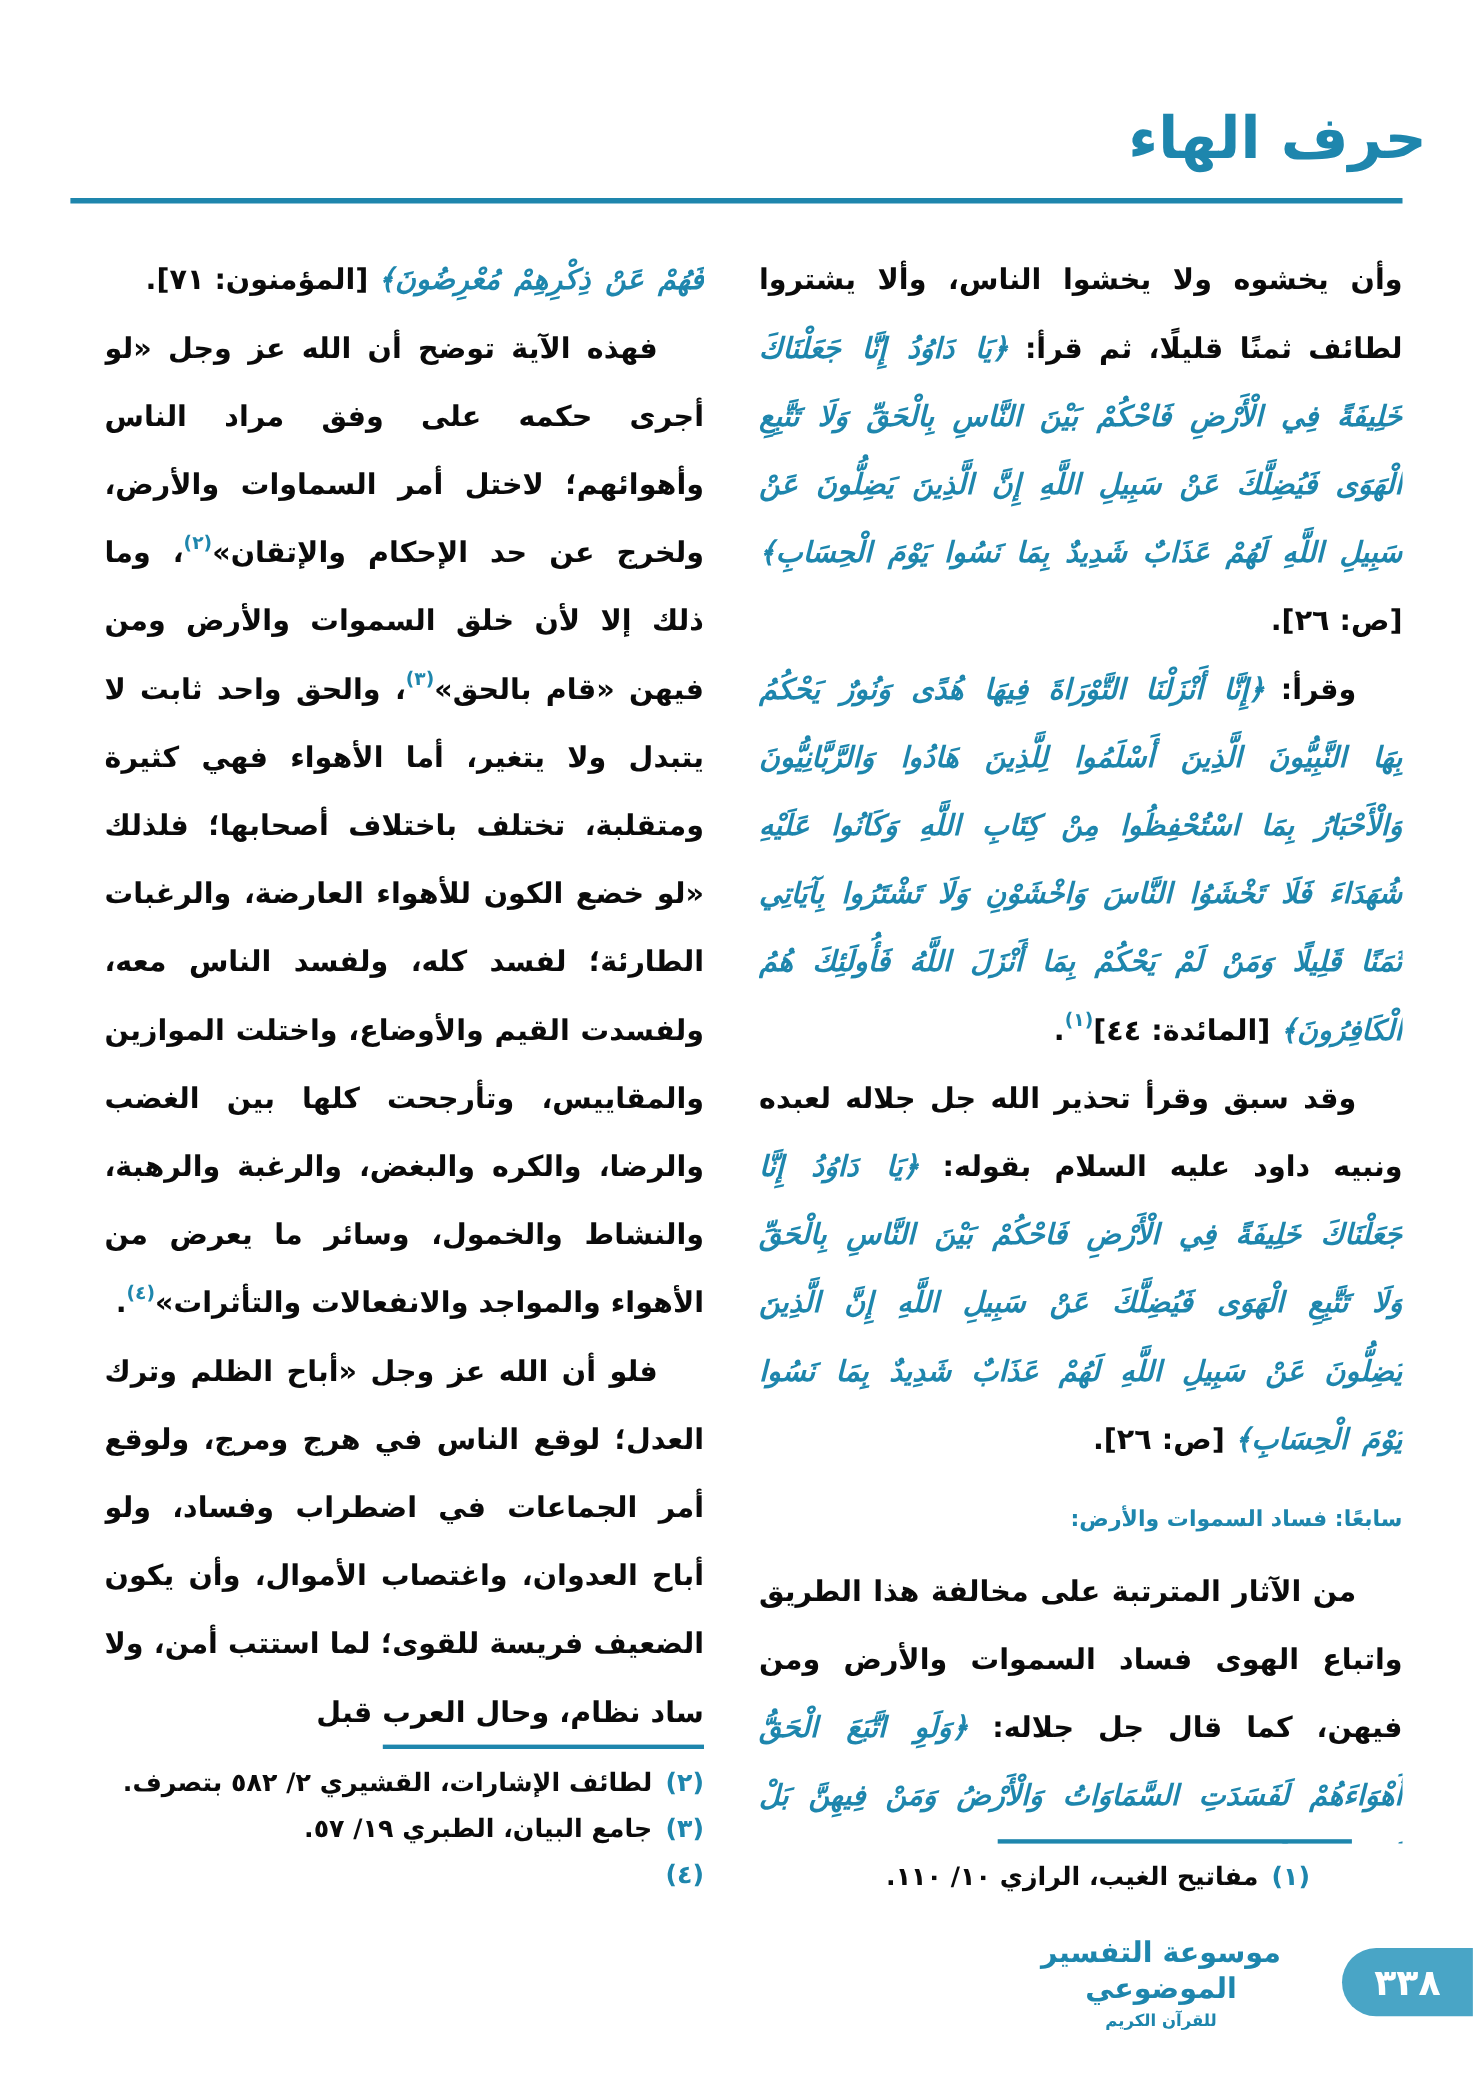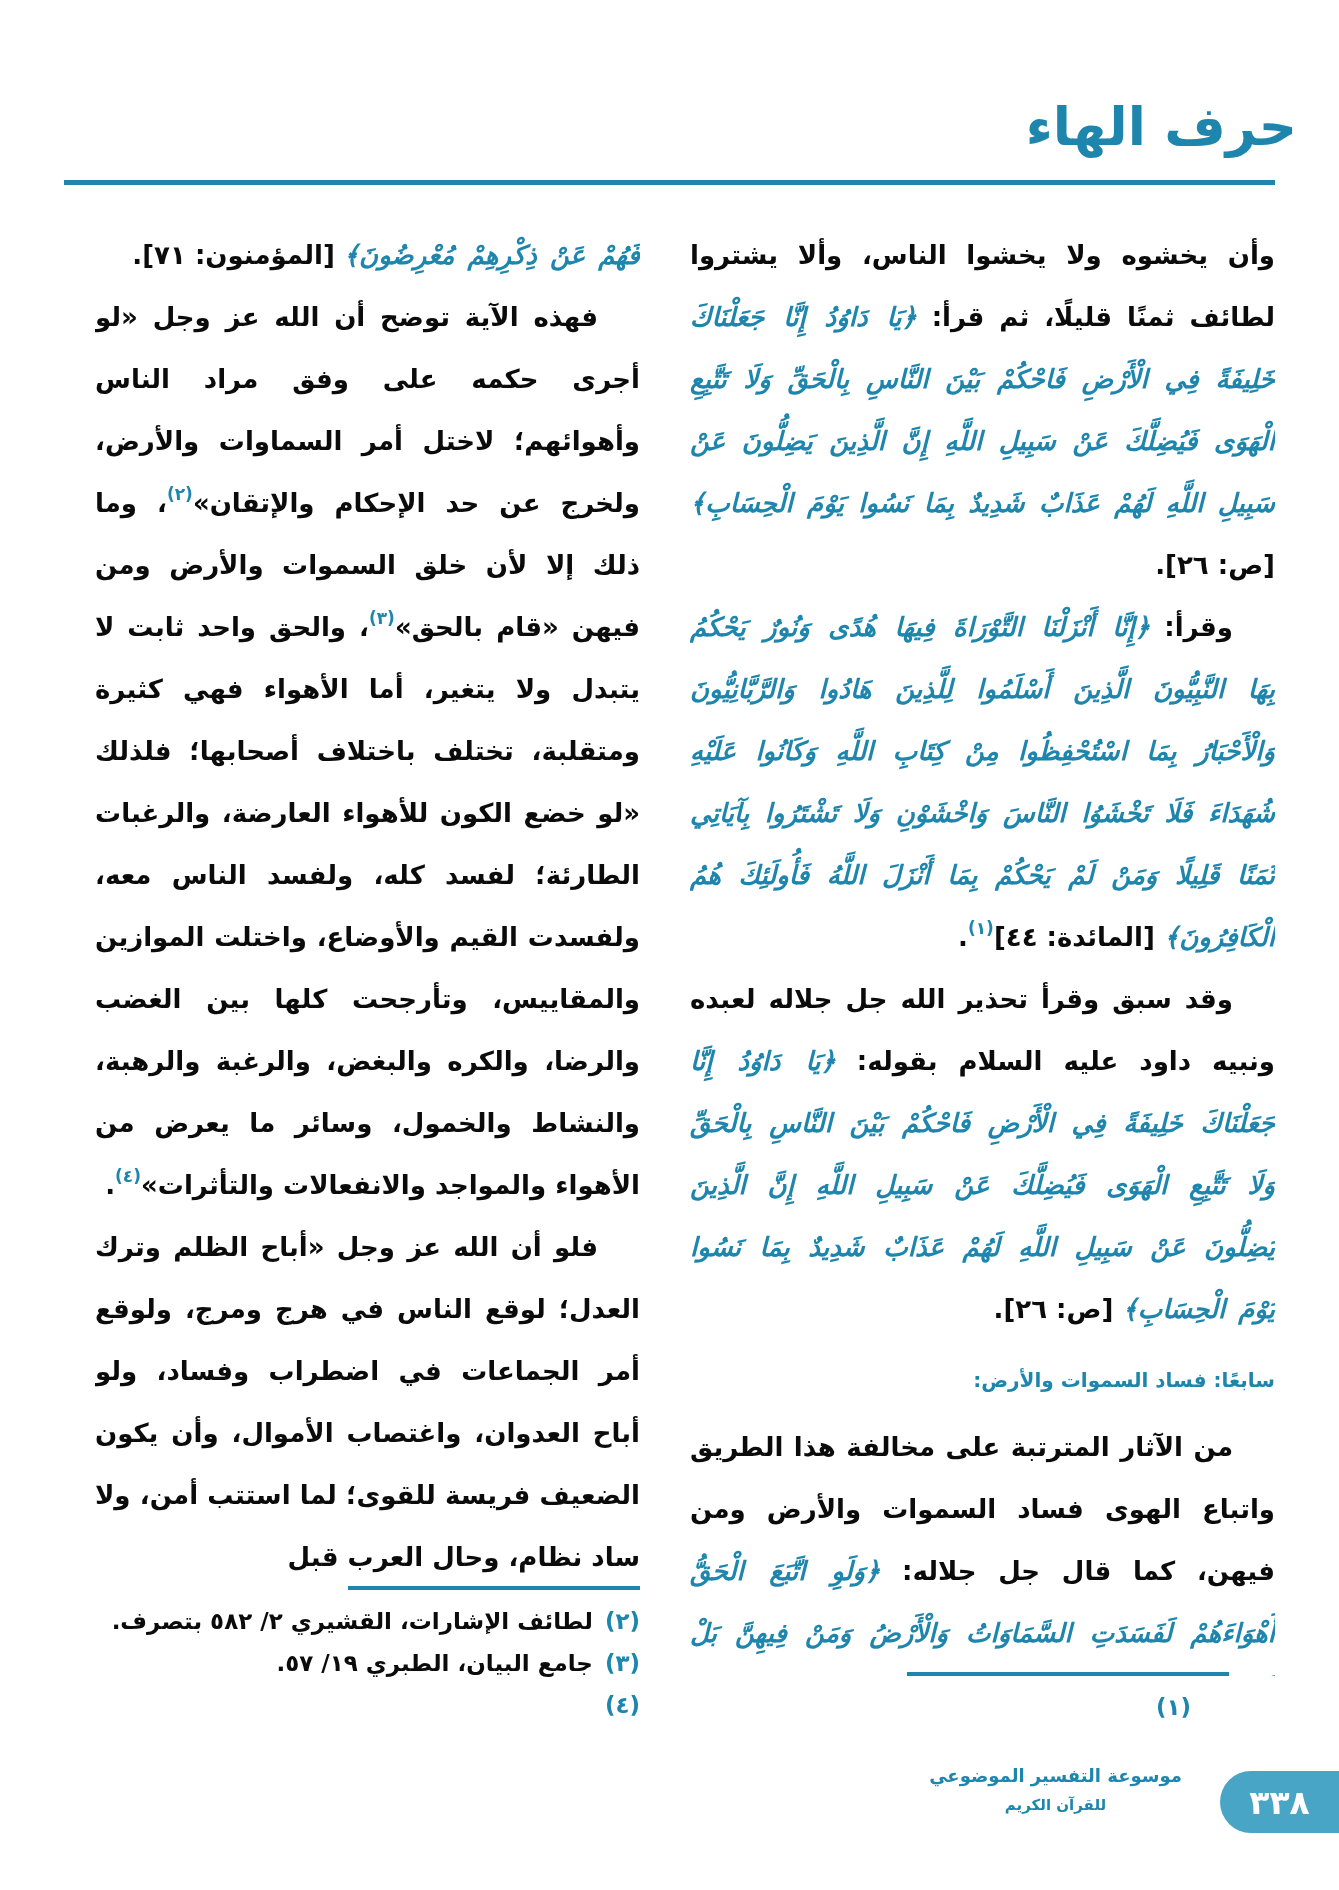--- a/index.html
+++ b/index.html
@@ -52,21 +52,21 @@
   .left-fn .fn-rule{width:292px;}
   .right-fn .fn-rule{width:322px;margin-left:auto;margin-right:46px;}
   .fn-item{display:flex;gap:12px;align-items:flex-start;}
   .right-fn .fn-item{margin-right:84px;}
   .fn-num{color:var(--accent);flex:0 0 auto;}
   .fn-text{text-align:justify;}
   .logo{
     position:absolute;top:1760px;right:156px;width:255px;
     text-align:center;color:var(--accent);
   }
-  .logo-main{font-size:18px;font-weight:bold;line-height:32px;text-align:center;}
+  .logo-main{font-size:26px;font-weight:bold;line-height:32px;text-align:center;}
   .logo-sub{font-size:15px;font-weight:bold;line-height:22px;margin-top:2px;}
   .page-badge{
     position:absolute;top:1771px;right:0;width:119px;height:62px;
     background:var(--badge);border-radius:31px 0 0 31px;
     display:flex;align-items:center;justify-content:center;
   }
   .page-badge .num{color:#ffffff;font-size:33px;font-weight:bold;}
 </style>
 </head>
 <body>
@@ -116,20 +116,21 @@
     </div>
     <div class="fn-item">
       <span class="fn-num">(٤)</span>
     </div>
   </div>
 
   <div class="fn-block right-fn">
     <div class="fn-rule"></div>
     <div class="fn-item">
       <span class="fn-num">(١)</span>
+      <span class="fn-text">مفاتيح الغيب، الرازي ١٠/ ١١٠.</span>
     </div>
   </div>
 
   <div class="logo">
     <div class="logo-main">موسوعة التفسير الموضوعي</div>
     <div class="logo-sub">للقرآن الكريم</div>
   </div>
   <div class="page-badge">
     <span class="num">٣٣٨</span>
   </div>

